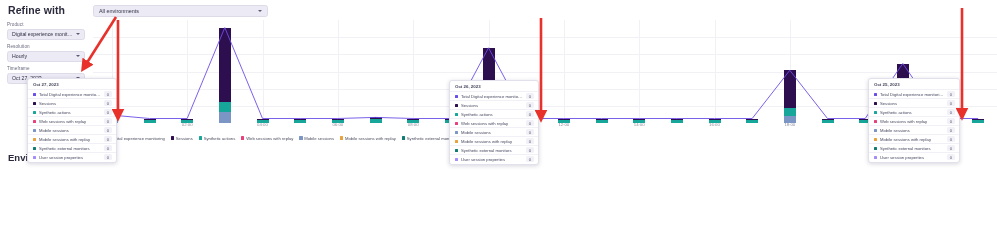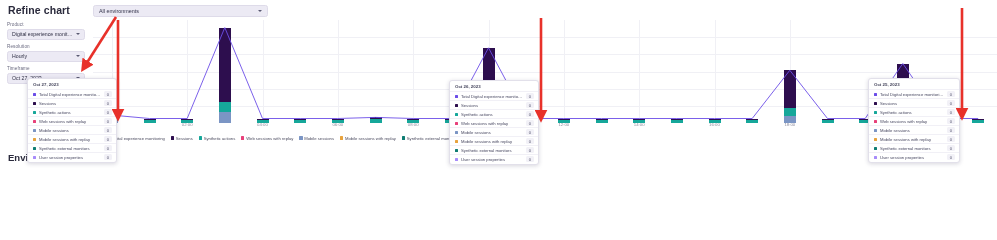--- a/index.html
+++ b/index.html
@@ -60,21 +60,21 @@
 
   
   .arrows { position: absolute; left: 0; top: 0; width: 997px; height: 170px; pointer-events: none; }
 </style>
 </head>
 <body>
 
 <div class="root">
 
   <div class="refine-panel">
-    <div class="refine-title">Refine chart</div>
+    <div class="refine-title">Refine with</div>
 
     <div class="field" style="top:22px;">
       <div class="field-label">Product</div>
       <div class="select">
         <span class="select-value">Digital experience monitoring</span>
         <span class="caret"></span>
       </div>
     </div>
 
     <div class="field" style="top:44px;">

